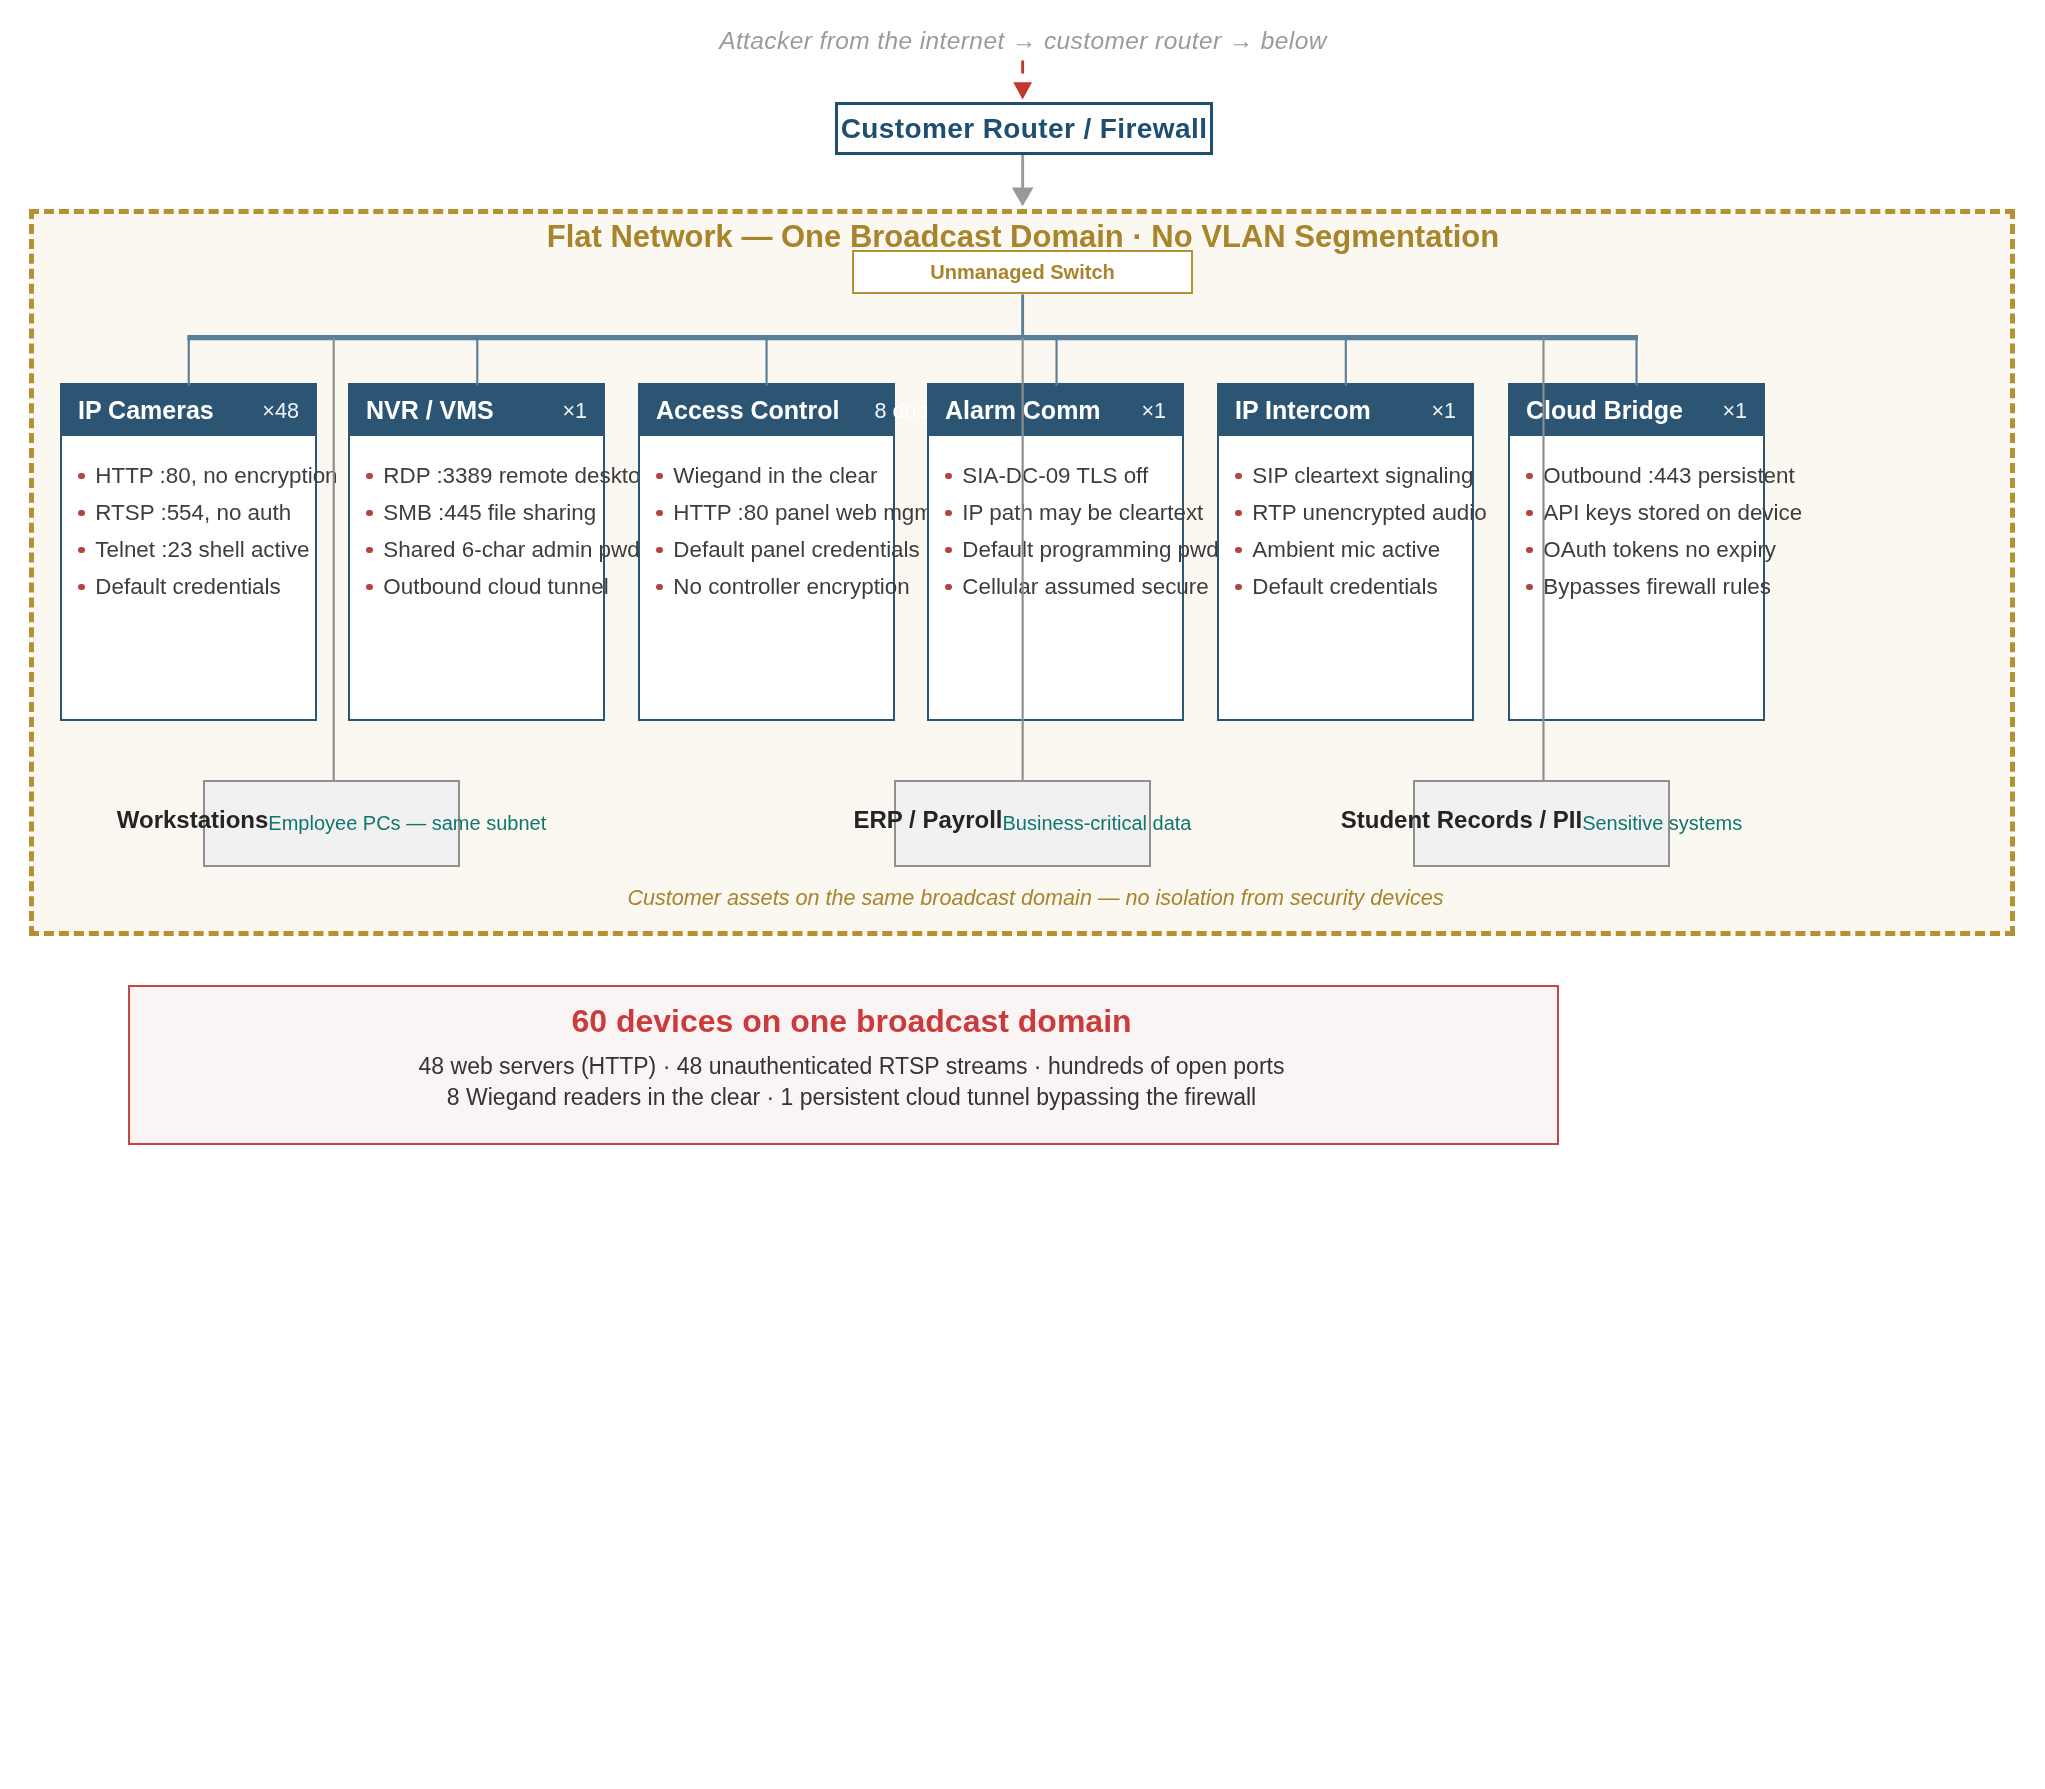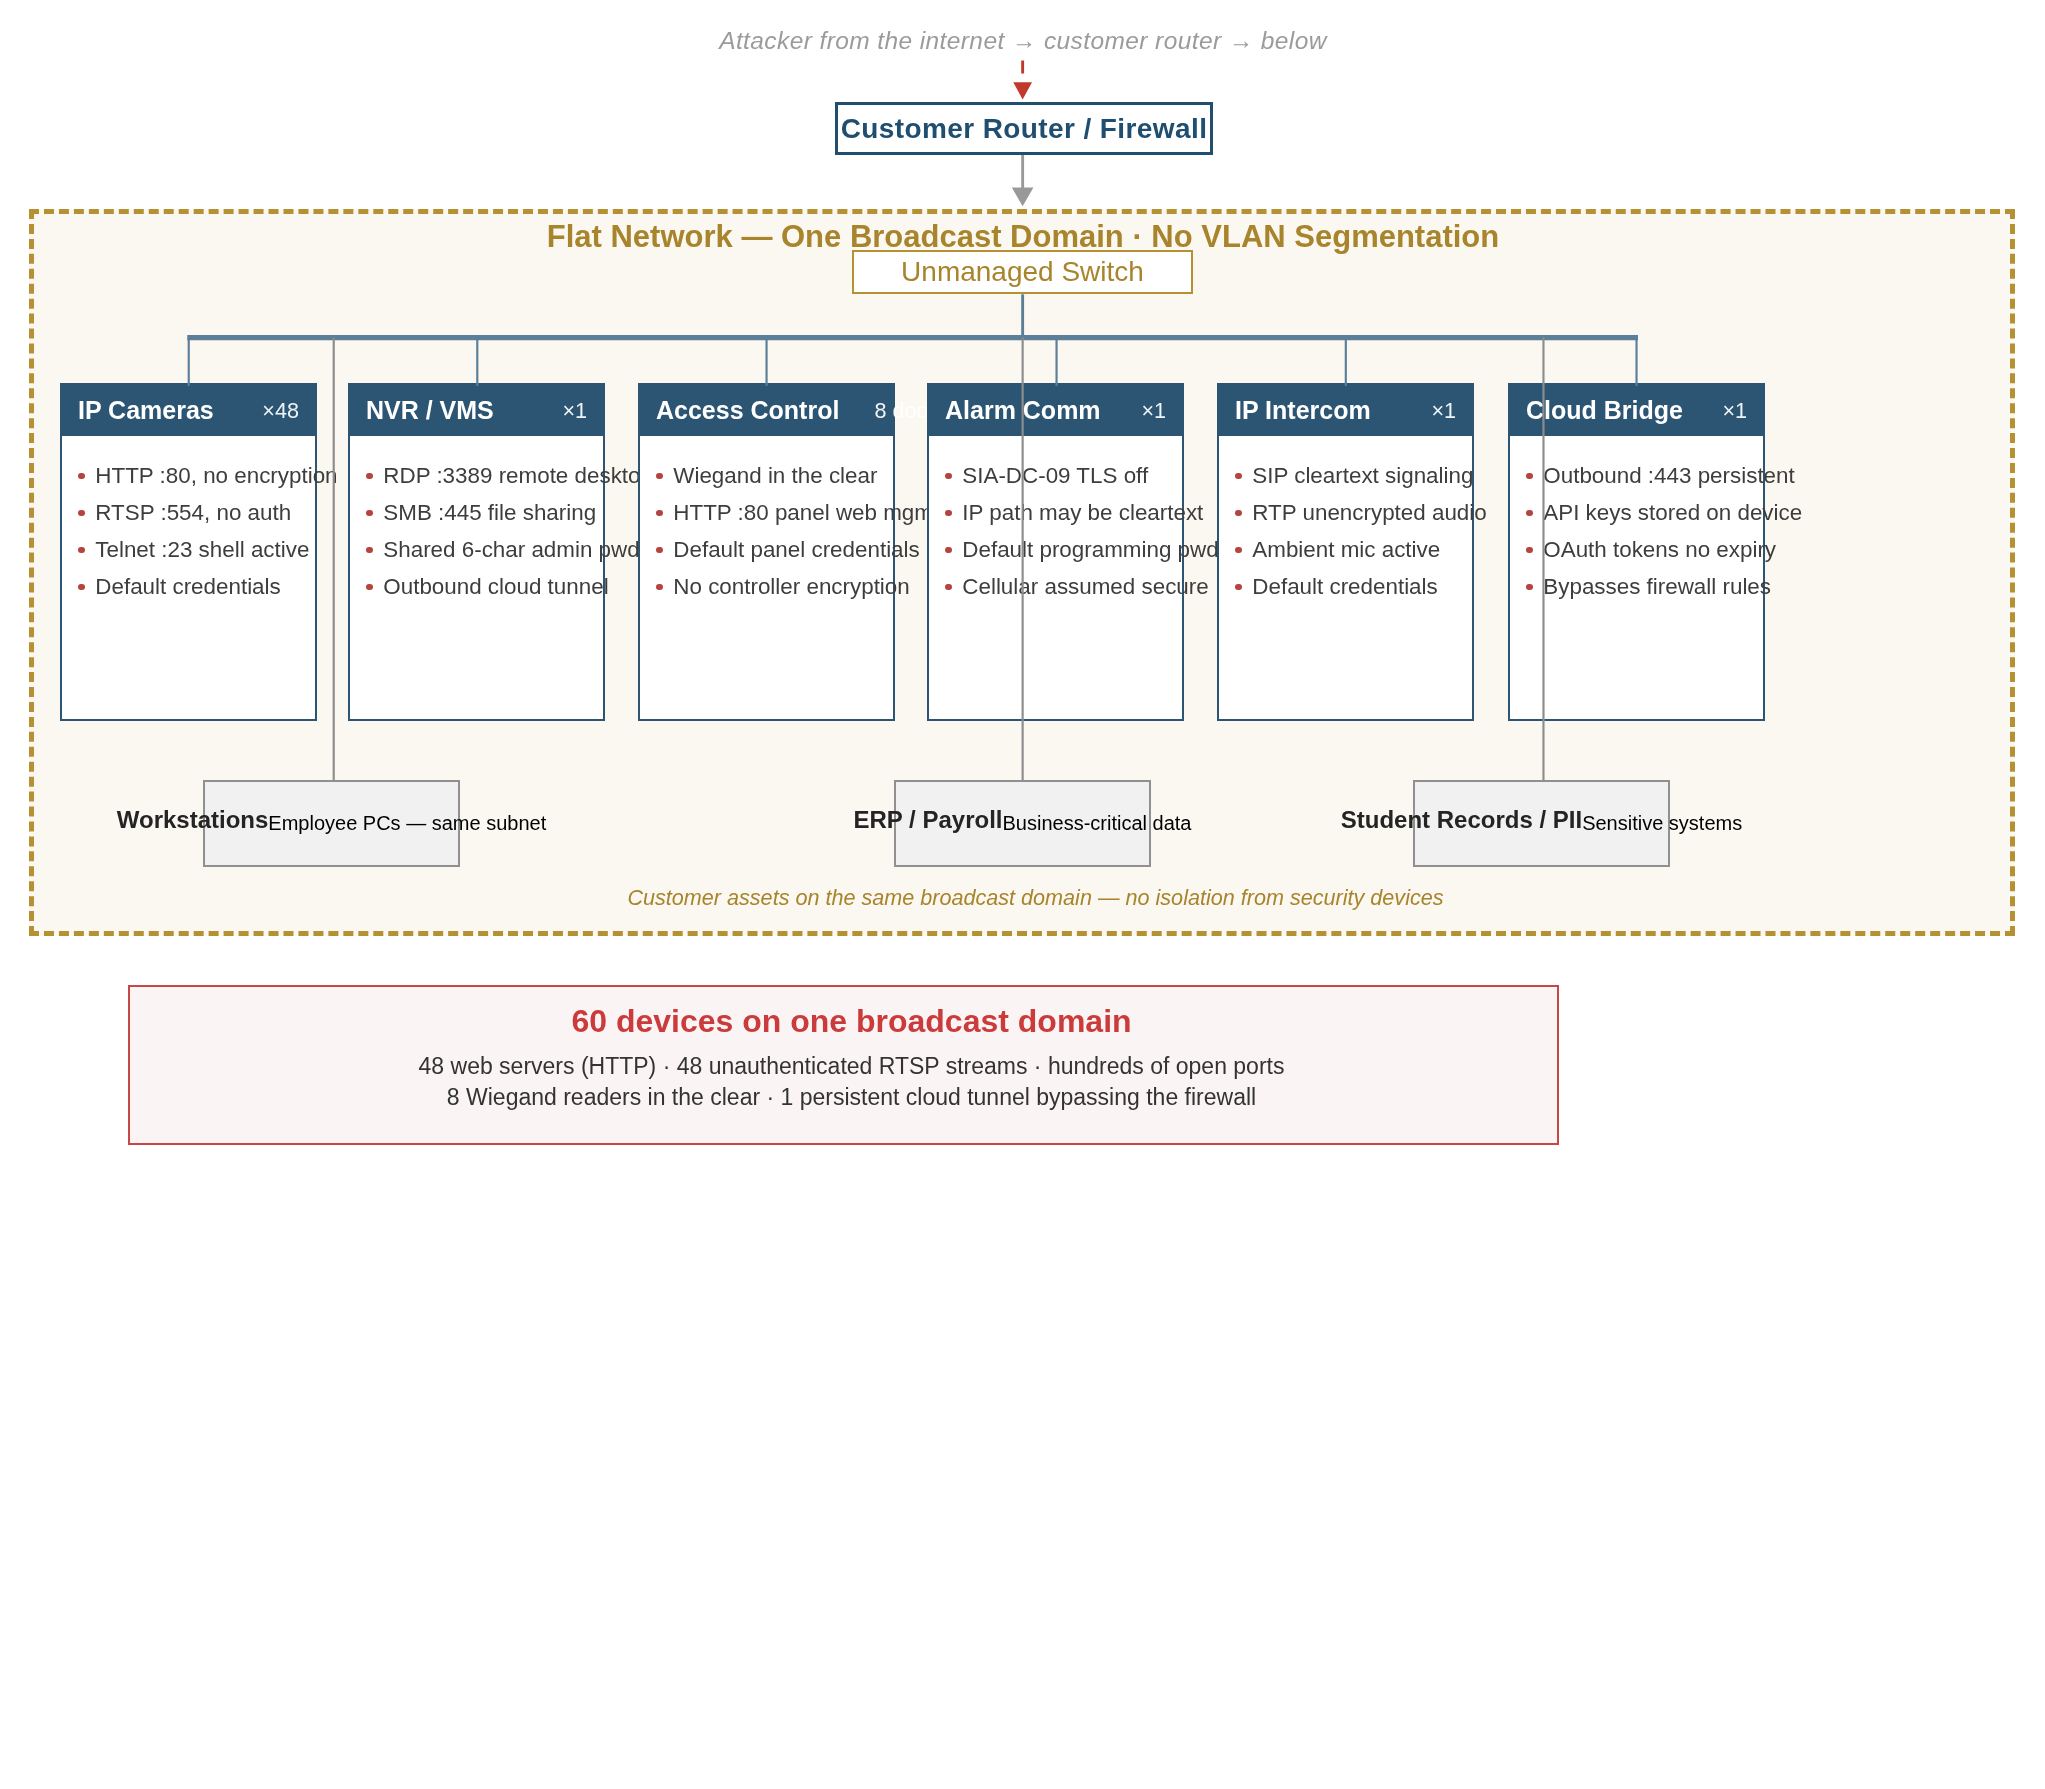--- a/index.html
+++ b/index.html
@@ -31,21 +31,21 @@
   }
   .flat-title{
     left:0;top:219px;width:2046px;text-align:center;
     font-size:31px;font-weight:bold;color:#a8842c;z-index:4;
   }
   .switch-box{
     left:852px;top:250px;width:341px;height:44px;
     border:2.9px solid #b59133;background:#ffffff;
     display:flex;align-items:center;justify-content:center;z-index:3;
   }
-  .switch-box span{font-size:28px;font-weight:normal;color:#a8842c;}
+  .switch-box span{font-size:20px;font-weight:bold;color:#a8842c;}
 
   
   .card{
     top:383px;width:257px;height:338px;
     border:2.9px solid #2b5573;background:#ffffff;z-index:2;overflow:visible;
   }
   .card-header{
     height:51px;background:#2b5573;
     display:flex;align-items:center;justify-content:space-between;
     padding:0 16px;
@@ -58,21 +58,21 @@
   .bullet{width:6.5px;height:6.5px;border-radius:50%;background:#b5443f;flex:none;margin-right:10.8px;}
   .card-item span.txt{font-size:22.4px;color:#3d3d3d;}
 
   
   .asset-box{
     top:780px;width:257px;height:87px;
     border:2.2px solid #909090;background:#f1f1f1;z-index:6;
     display:flex;flex-direction:row;align-items:center;justify-content:center;
   }
   .asset-title{font-size:24px;font-weight:bold;color:#242424;margin-bottom:6.5px;white-space:nowrap;}
-  .asset-sub{font-size:20px;color:#000000;white-space:nowrap;text-align:center;}
+  .asset-sub{font-size:20px;color:#0f766e;white-space:nowrap;text-align:center;}
 
   .caption-gold{
     left:0;top:885px;width:2046px;text-align:center;
     font-size:21.6px;font-style:italic;color:#a8842c;z-index:4;padding-left:25px;
   }
 
   
   .summary-box{
     left:128px;top:985px;width:1431px;height:160px;
     border:2.9px solid #c94646;background:#fbf4f4;z-index:2;

